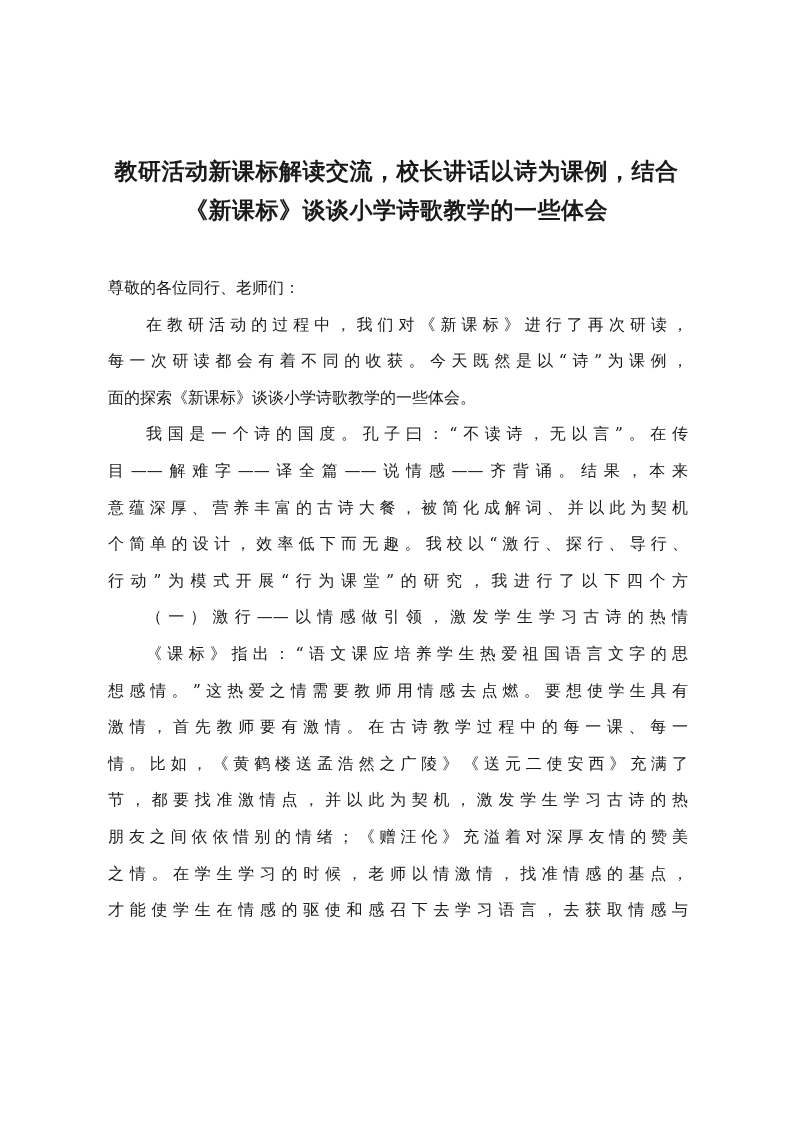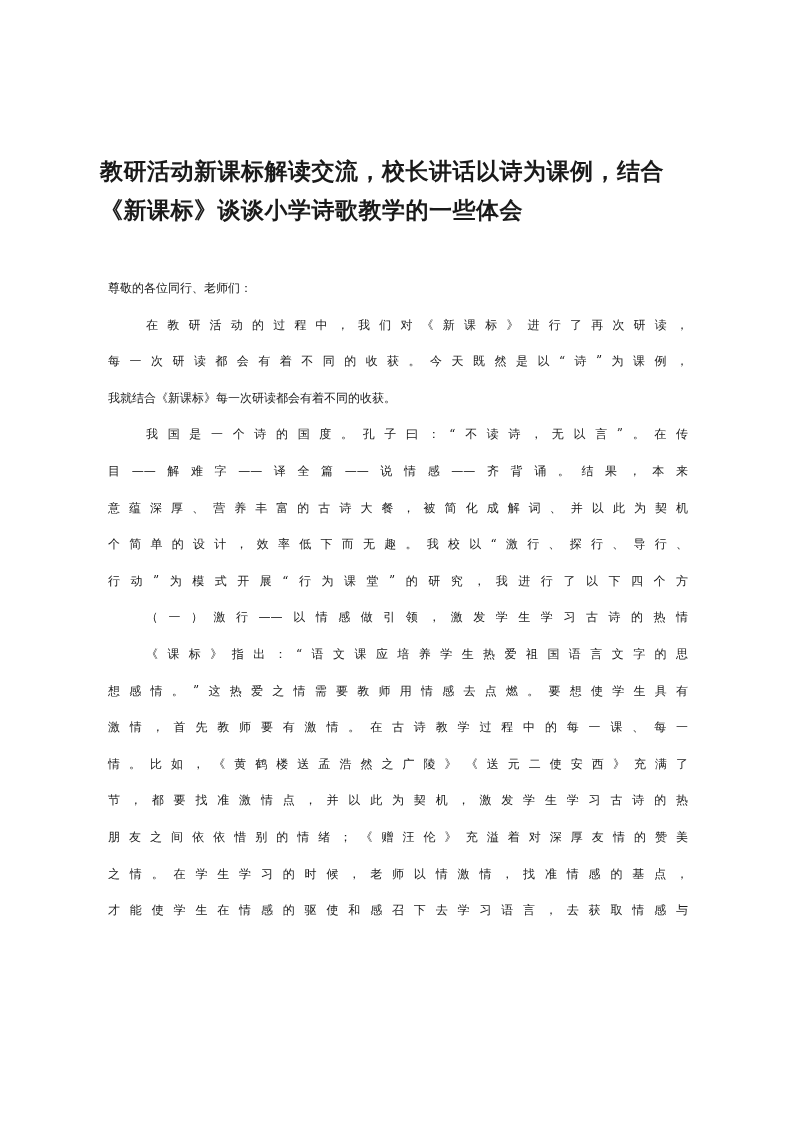--- a/index.html
+++ b/index.html
@@ -1,43 +1,43 @@
 <!DOCTYPE html>
 <html><head>
 <meta charset="utf-8">
 <style>
   html, body { margin: 0; padding: 0; background: #ffffff; }
   body { width: 793px; height: 1122px; position: relative; overflow: hidden;
          font-family: "DejaVu Serif", "Liberation Serif", serif; color: #1a1a1a; }
   .page { position: absolute; left: 0; top: 0; width: 793px; height: 1122px; background: #fff; }
   .title { position: absolute; left: 100px; width: 593px; top: 152px;
-           text-align: left; font-weight: bold; font-size: 23px; line-height: 39px;
+           text-align: center; font-weight: bold; font-size: 23px; line-height: 39px;
            font-family: "DejaVu Sans", "Liberation Sans", sans-serif; letter-spacing: 0.5px; }
   .title div { white-space: nowrap; }
   .body { position: absolute; left: 108px; top: 270px; width: 580px; }
-  .line { height: 36.6px; line-height: 36.6px; font-size: 12px; white-space: nowrap;
+  .line { height: 36.6px; line-height: 36.6px; font-size: 16px; white-space: nowrap;
           text-align: justify; text-align-last: justify; }
   .line.last { text-align-last: left; }
   .line.indent { padding-left: 38px; }
 </style>
 </head>
 <body>
 
 <div class="page">
   <div class="title">
     <div>教研活动新课标解读交流，校长讲话以诗为课例，结合</div>
     <div>《新课标》谈谈小学诗歌教学的一些体会</div>
   </div>
 
   <div class="body">
     <div class="line last">尊敬的各位同行、老师们：</div>
     <div id="lines">
         <div class="line indent">在教研活动的过程中，我们对《新课标》进行了再次研读，</div>
         <div class="line">每一次研读都会有着不同的收获。今天既然是以“诗”为课例，</div>
-        <div class="line last">我就结合《新课标》每一次研读都会有着不同的收获。</div>
+        <div class="line last">面的探索《新课标》谈谈小学诗歌教学的一些体会。</div>
         <div class="line indent">我国是一个诗的国度。孔子曰：“不读诗，无以言”。在传</div>
         <div class="line">目——解难字——译全篇——说情感——齐背诵。结果，本来</div>
         <div class="line">意蕴深厚、营养丰富的古诗大餐，被简化成解词、并以此为契机</div>
         <div class="line">个简单的设计，效率低下而无趣。我校以“激行、探行、导行、</div>
         <div class="line">行动”为模式开展“行为课堂”的研究，我进行了以下四个方</div>
         <div class="line indent">（一）激行——以情感做引领，激发学生学习古诗的热情</div>
         <div class="line indent">《课标》指出：“语文课应培养学生热爱祖国语言文字的思</div>
         <div class="line">想感情。”这热爱之情需要教师用情感去点燃。要想使学生具有</div>
         <div class="line">激情，首先教师要有激情。在古诗教学过程中的每一课、每一</div>
         <div class="line">情。比如，《黄鹤楼送孟浩然之广陵》《送元二使安西》充满了</div>

